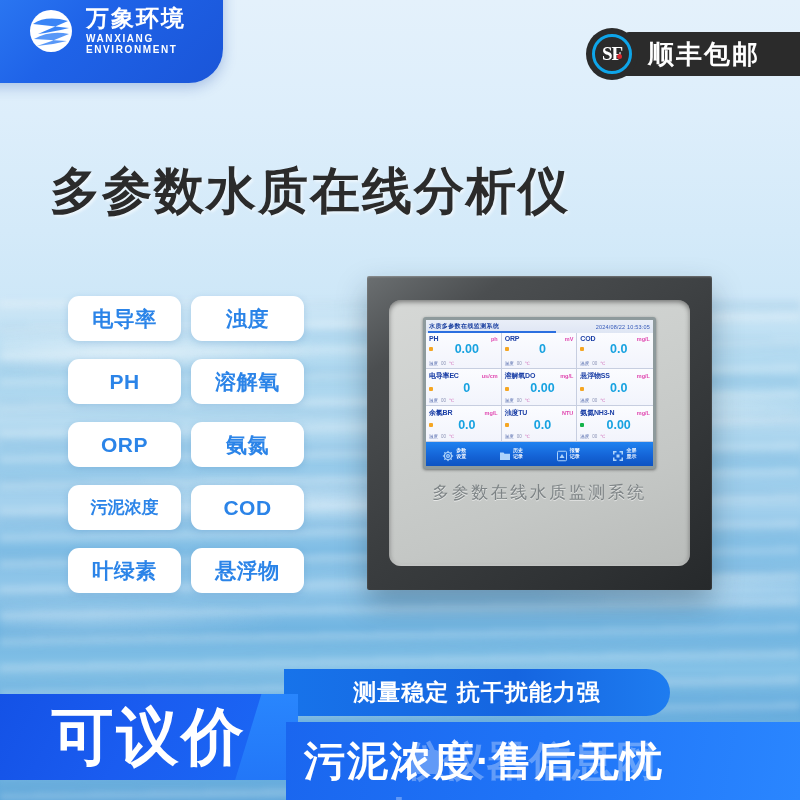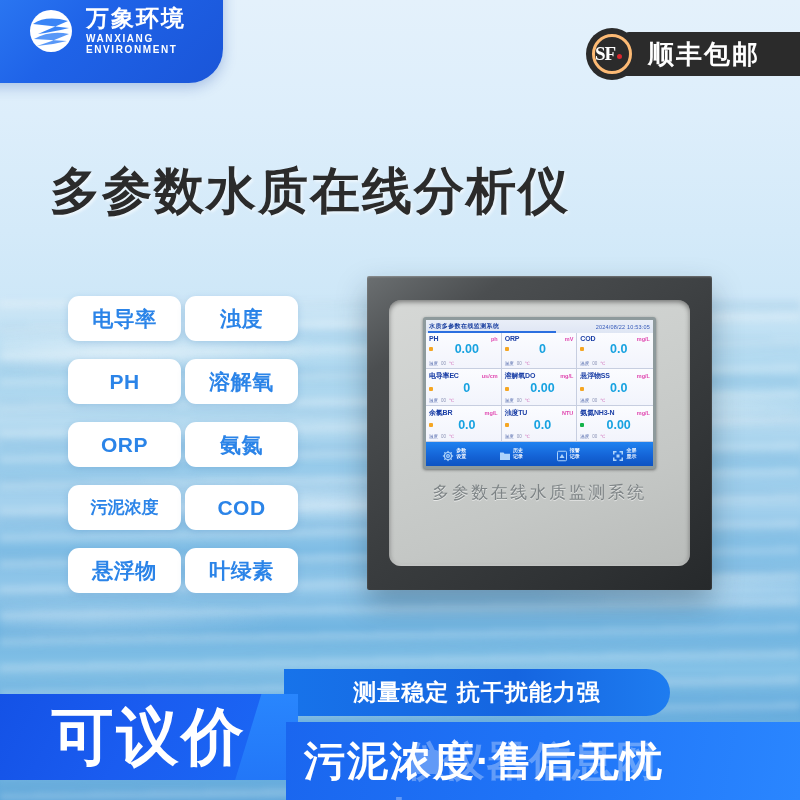--- a/index.html
+++ b/index.html
@@ -72,22 +72,22 @@
   .sf-plate{
     position:absolute; left:36px; top:4px; width:185px; height:44px;
     background:#2b2b2b; border-radius:4px;
     transform:skewX(-8deg);
   }
   .sf-circle{
     position:relative; z-index:3; width:52px; height:52px; border-radius:50%;
     background:#2b2b2b; display:flex; align-items:center; justify-content:center;
   }
   .sf-ring{
-    width:40px;height:40px;border-radius:50%;border:3px solid #fdba74;
-    display:flex;align-items:center;justify-content:flex-start;
+    width:40px;height:40px;border-radius:50%;border:3px solid #0ea5e9;
+    display:flex;align-items:center;justify-content:center;
     font-size:19px;font-weight:bold;color:#fff;letter-spacing:-1px;
     font-family:"Liberation Serif","DejaVu Serif",serif;
     position:relative;
   }
   .sf-dot{ position:absolute; right:7px; bottom:12px; width:5px;height:5px;border-radius:50%;background:#d9272e; }
   .sf-text{
     position:relative; z-index:3; margin-left:10px;
     font-size:26px; font-weight:bold; color:#fff; letter-spacing:2px;
     font-family:"Liberation Sans","DejaVu Sans",sans-serif;
   }
@@ -97,21 +97,21 @@
     position:absolute; left:50px; top:158px;
     font-size:50px; font-weight:bold; color:#2b2b2b;
     letter-spacing:2px; white-space:nowrap;
     text-shadow:2px 2px 3px rgba(255,255,255,.55);
     font-family:"Liberation Sans","DejaVu Sans",sans-serif;
   }
 
   
   .tags{
     position:absolute; left:68px; top:296px;
-    display:grid; grid-template-columns:113px 113px; gap:18px 4px;
+    display:grid; grid-template-columns:113px 113px; gap:18px 10px;
   }
   .tag{
     height:45px; background:#fff; border-radius:11px;
     display:flex; align-items:center; justify-content:center;
     color:#2b84e8; font-size:21px; font-weight:bold; letter-spacing:.5px;
     box-shadow:0 2px 7px rgba(70,130,190,.26);
     font-family:"Liberation Sans","DejaVu Sans",sans-serif;
   }
   .tag.small{ font-size:17px; letter-spacing:0; }
 
@@ -280,22 +280,22 @@
 
   <div class="tags">
       <div class="tag">电导率</div>
       <div class="tag">浊度</div>
       <div class="tag">PH</div>
       <div class="tag">溶解氧</div>
       <div class="tag">ORP</div>
       <div class="tag">氨氮</div>
       <div class="tag small">污泥浓度</div>
       <div class="tag">COD</div>
+      <div class="tag">叶绿素</div>
       <div class="tag">悬浮物</div>
-      <div class="tag">叶绿素</div>
     </div>
 
   <div class="device">
     <div class="device-face">
       <div class="lcd-bezel">
         <div class="lcd">
           <div class="lcd-top">
             <span class="lcd-title">水质多参数在线监测系统</span>
             <span class="lcd-time">2024/08/22 10:53:05</span>
             <span class="lcd-underline"></span>

